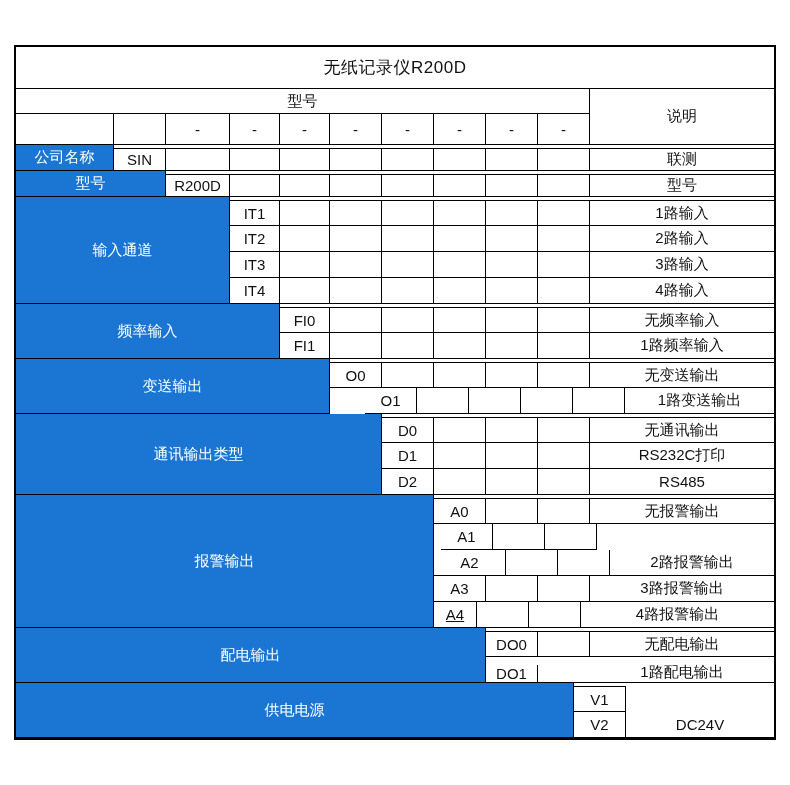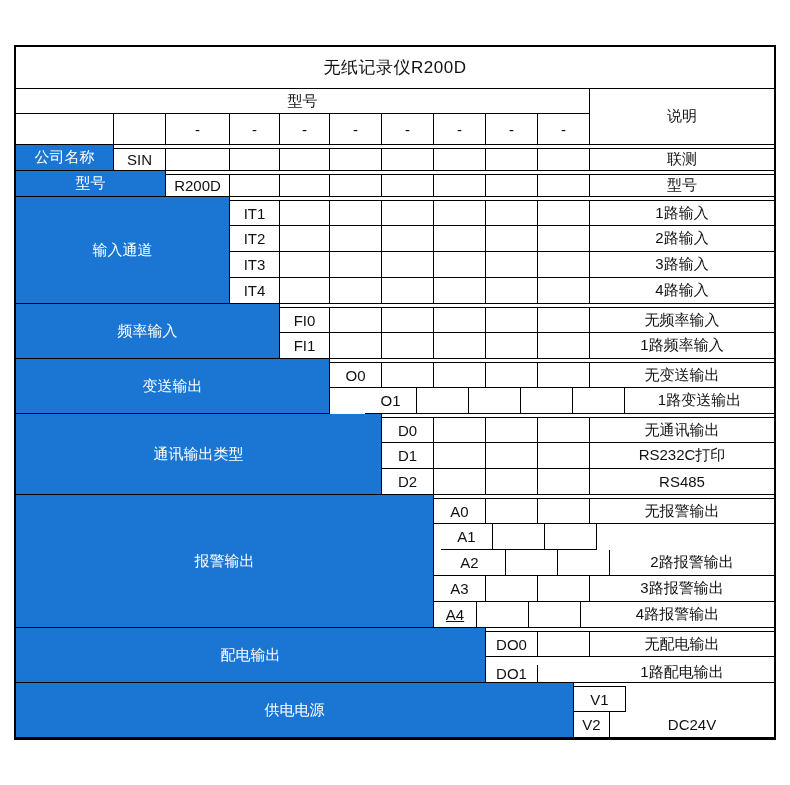--- a/index.html
+++ b/index.html
@@ -291,19 +291,19 @@
           </div>
         </div>
       </div>
       <div class="sec">
         <div class="label" style="width: 558px;">供电电源</div>
         <div class="rows">
           <div class="row" style="height: 26px;">
             <div class="cell code" style="width: 52px;">V1</div>
           </div>
           <div class="row" style="height: 26px;">
-            <div class="cell code" style="width: 36px;">V2</div>
+            <div class="cell code" style="width: 52px;">V2</div>
             <div class="cell desc">DC24V</div>
           </div>
         </div>
       </div>
     </div>
 </div>
 
 </body></html>

